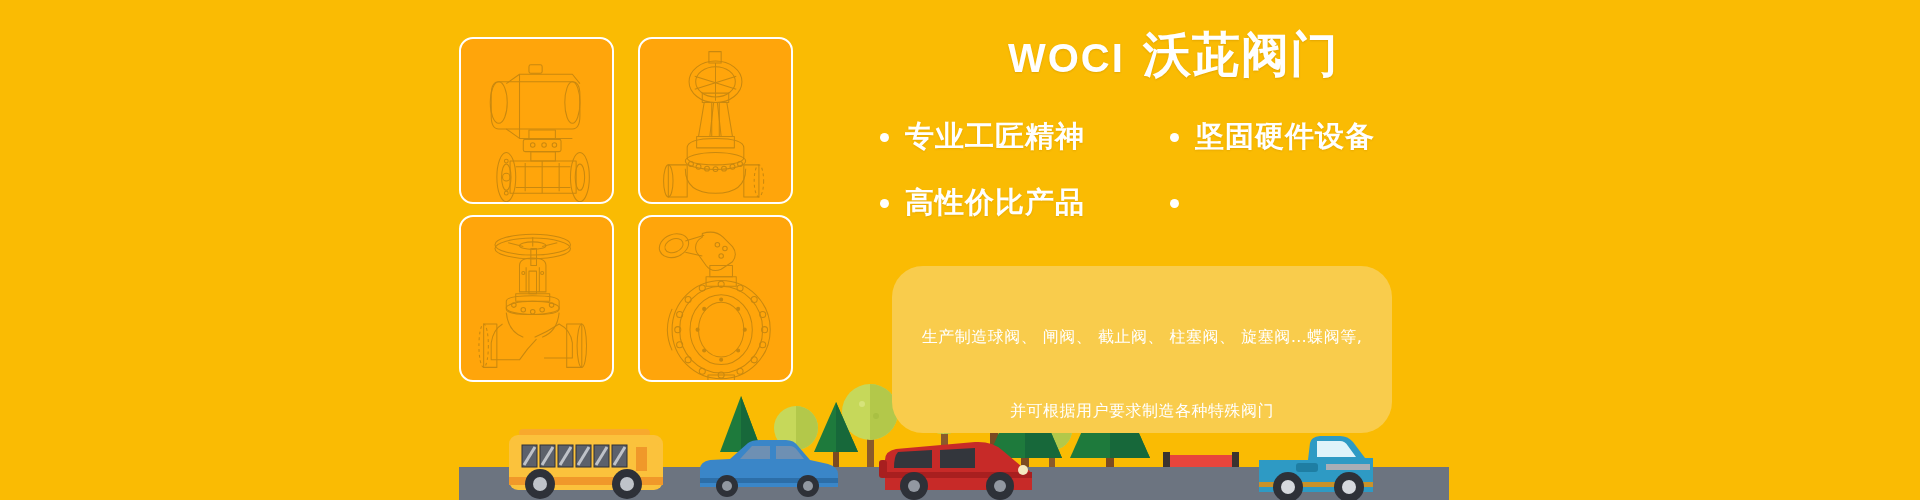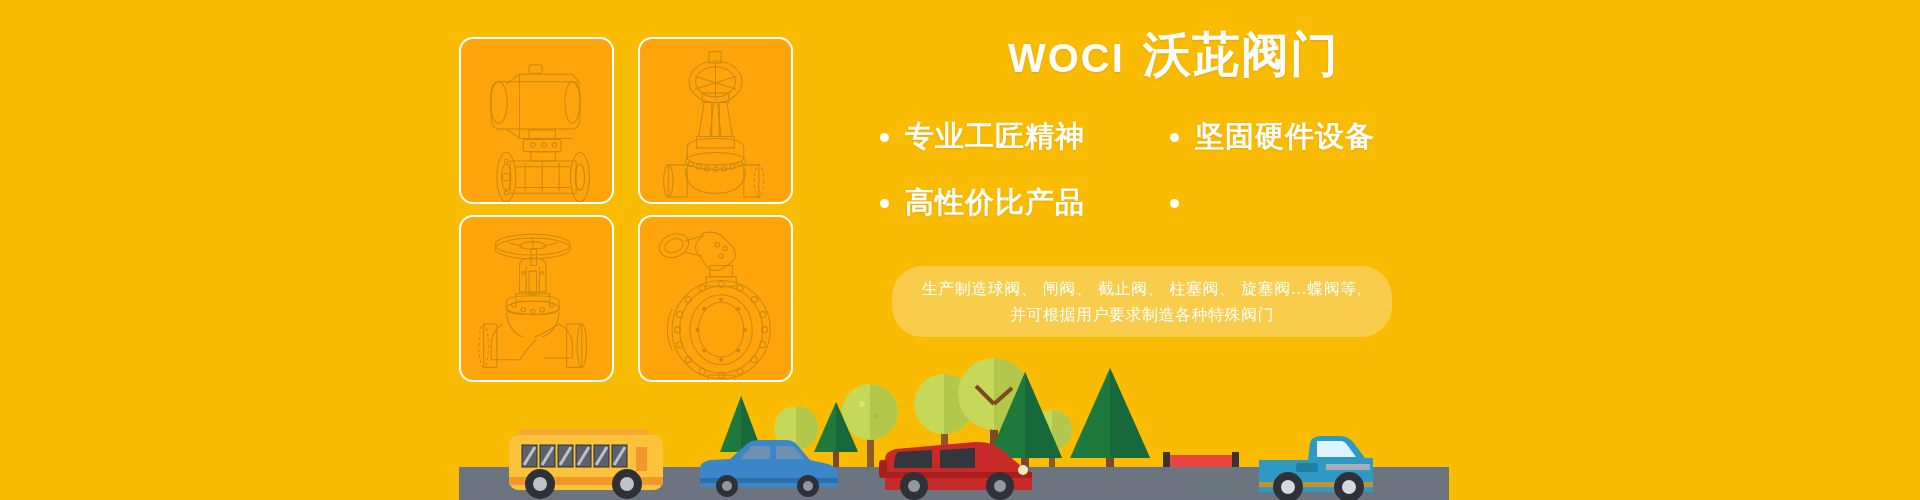--- a/index.html
+++ b/index.html
@@ -109,20 +109,21 @@
     padding: 10px 26px;
   }
   .desc-line {
     color: #ffffff;
     font-size: 16px;
     line-height: 1.6;
     letter-spacing: .5px;
     text-align: center;
     white-space: nowrap;
     font-family: "DejaVu Sans", "Liberation Sans", sans-serif;
+    margin-top: 48px;
   }
 </style>
 </head>
 <body>
 
 <div id="banner">
 
   <svg class="scene" viewBox="0 0 1920 500" xmlns="http://www.w3.org/2000/svg">
 
     <g>

